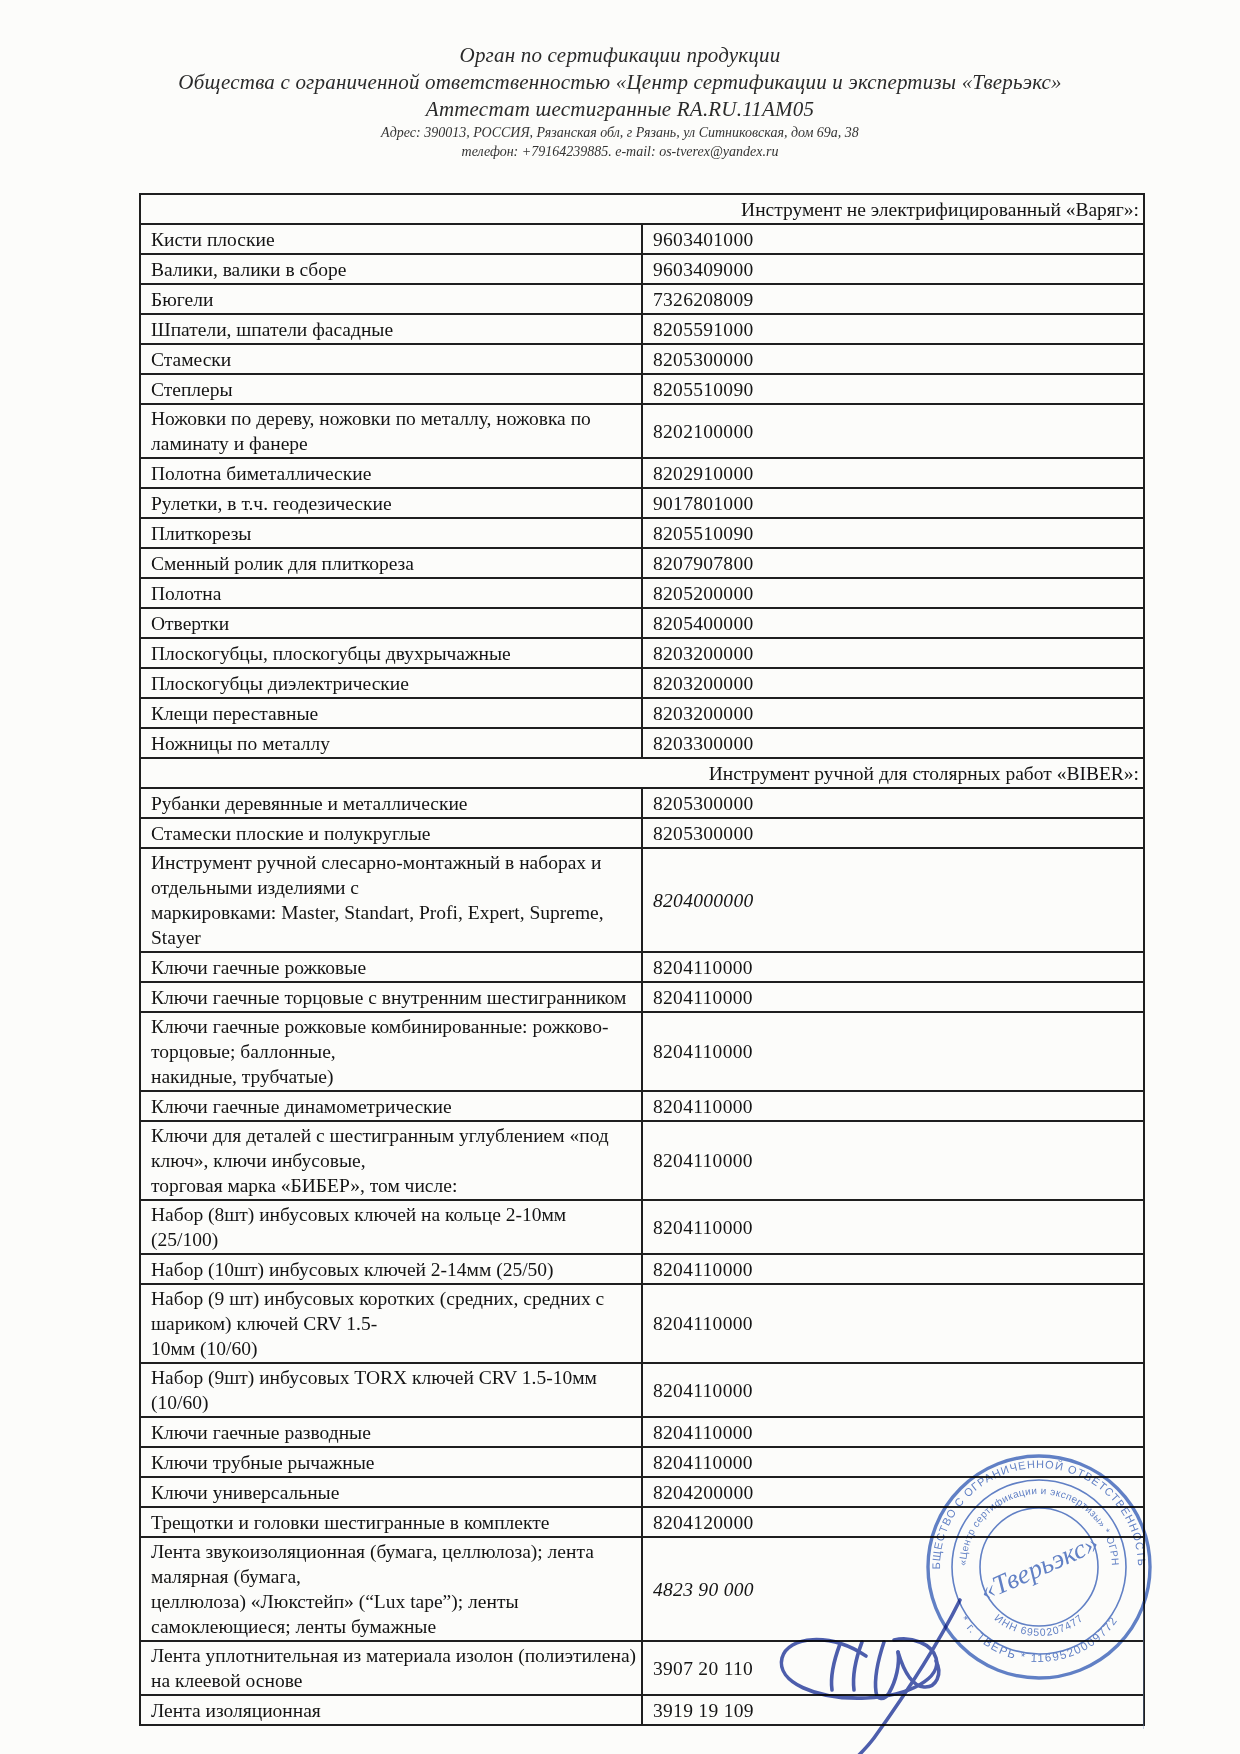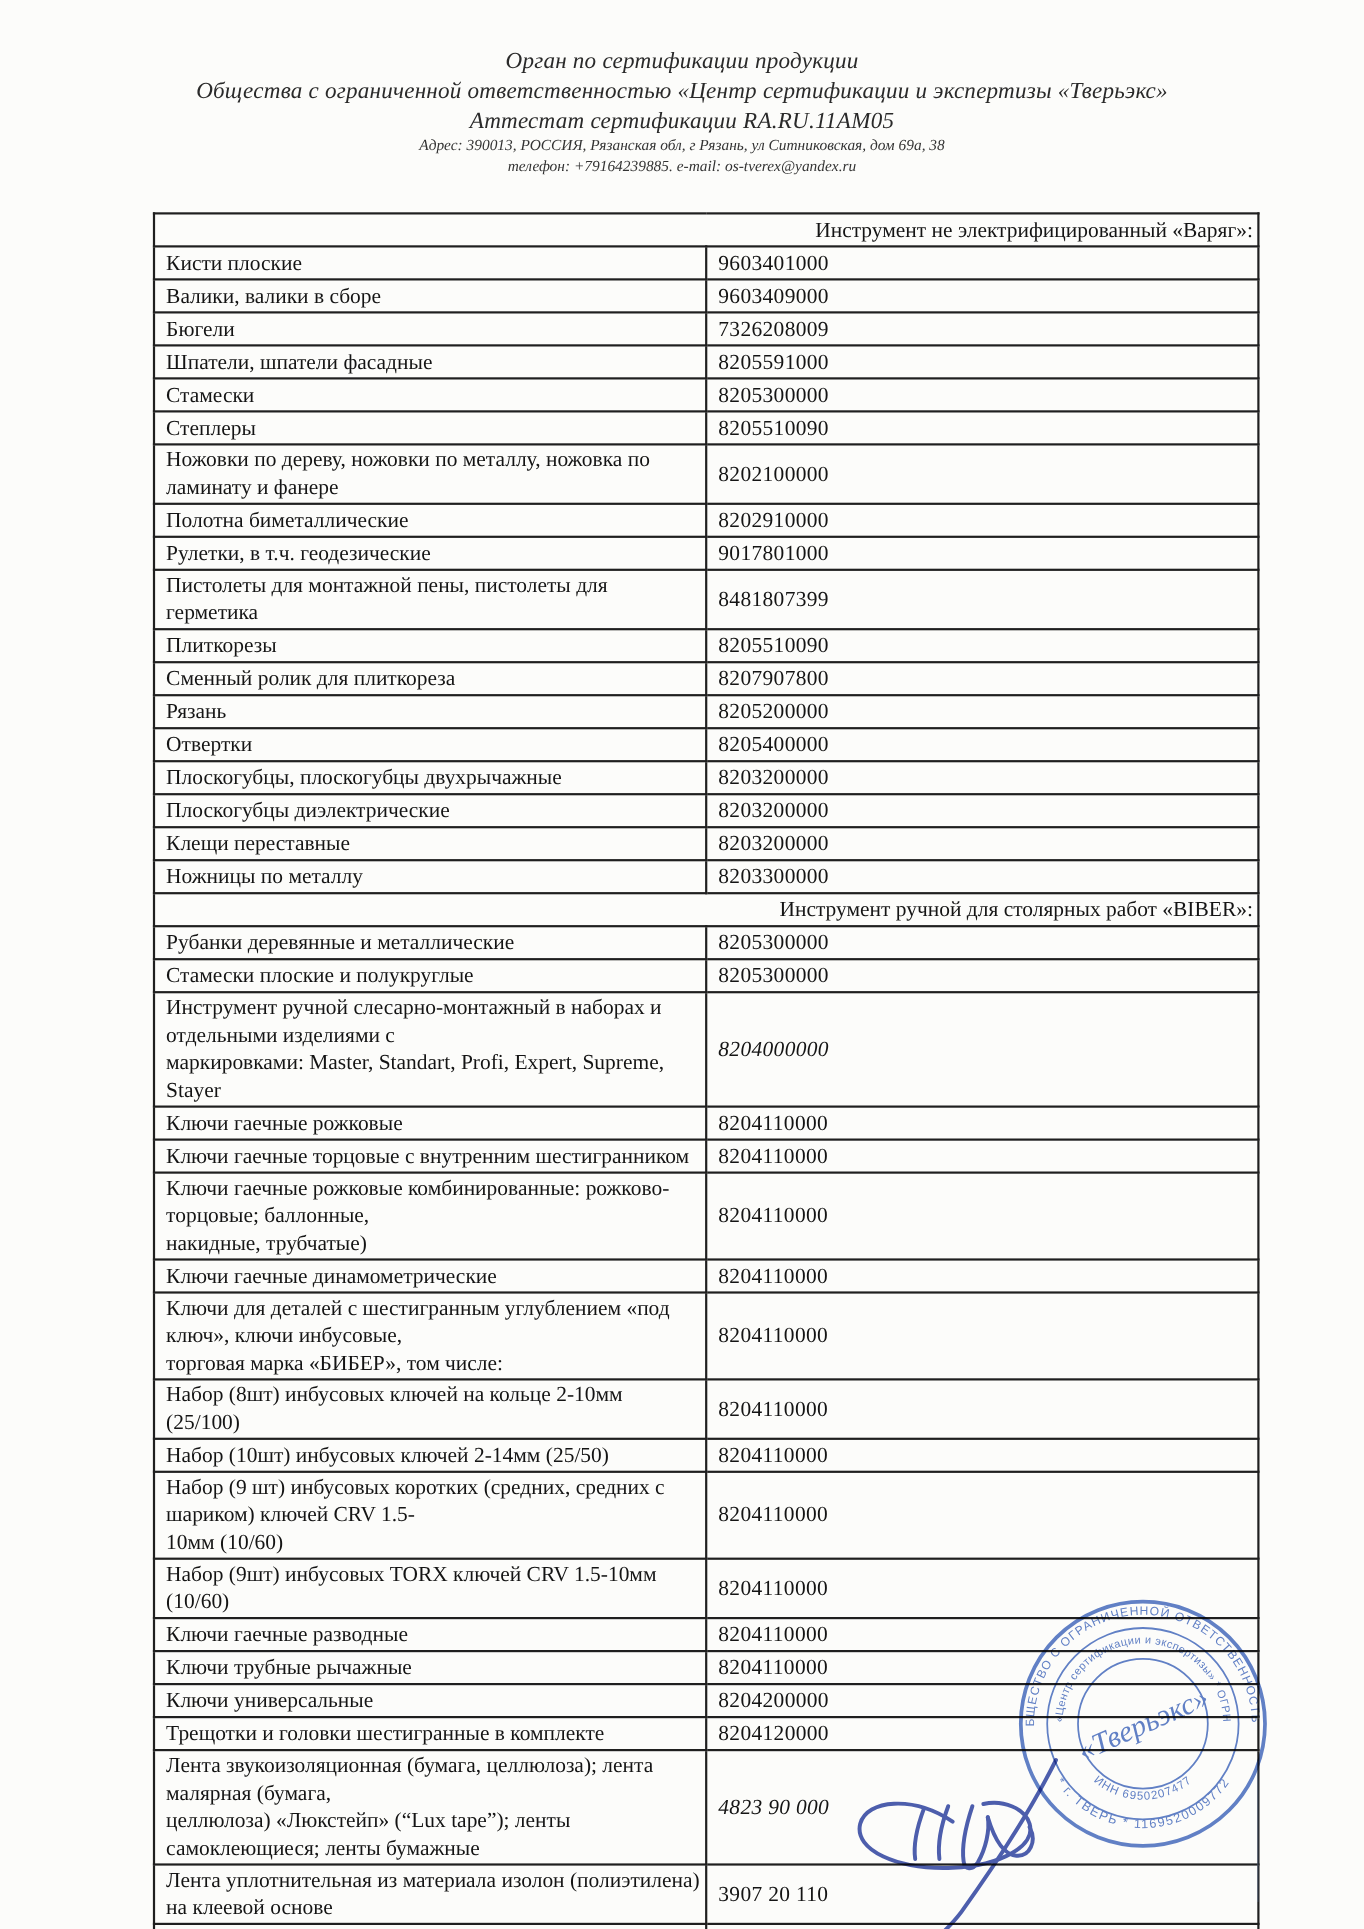--- a/index.html
+++ b/index.html
@@ -75,21 +75,21 @@
     font-style:italic;
     fill:#3f66bd;
   }
 </style>
 </head>
 <body>
 
 <div class="doc-header">
   <div class="h-line">Орган по сертификации продукции</div>
   <div class="h-line">Общества с ограниченной ответственностью «Центр сертификации и экспертизы «Тверьэкс»</div>
-  <div class="h-line">Аттестат сертификации RA.RU.11АМ05</div>
+  <div class="h-line">Аттестат шестигранные RA.RU.11АМ05</div>
   <div class="h-small">Адрес: 390013, РОССИЯ, Рязанская обл, г Рязань, ул Ситниковская, дом 69а, 38</div>
   <div class="h-small">телефон: +79164239885. e-mail: os-tverex@yandex.ru</div>
 </div>
 
 <table class="products">
   <tbody>
       <tr>
         <td colspan="2" class="section-cell">Инструмент не электрифицированный «Варяг»:</td>
       </tr>
       <tr>
@@ -122,33 +122,29 @@
       </tr>
       <tr>
         <td class="name-cell">Полотна биметаллические</td>
         <td class="code-cell">8202910000</td>
       </tr>
       <tr>
         <td class="name-cell">Рулетки, в т.ч. геодезические</td>
         <td class="code-cell">9017801000</td>
       </tr>
       <tr>
-        <td class="name-cell">Пистолеты для монтажной пены, пистолеты для герметика</td>
-        <td class="code-cell">8481807399</td>
-      </tr>
-      <tr>
         <td class="name-cell">Плиткорезы</td>
         <td class="code-cell">8205510090</td>
       </tr>
       <tr>
         <td class="name-cell">Сменный ролик для плиткореза</td>
         <td class="code-cell">8207907800</td>
       </tr>
       <tr>
-        <td class="name-cell">Рязань</td>
+        <td class="name-cell">Полотна</td>
         <td class="code-cell">8205200000</td>
       </tr>
       <tr>
         <td class="name-cell">Отвертки</td>
         <td class="code-cell">8205400000</td>
       </tr>
       <tr>
         <td class="name-cell">Плоскогубцы, плоскогубцы двухрычажные</td>
         <td class="code-cell">8203200000</td>
       </tr>

